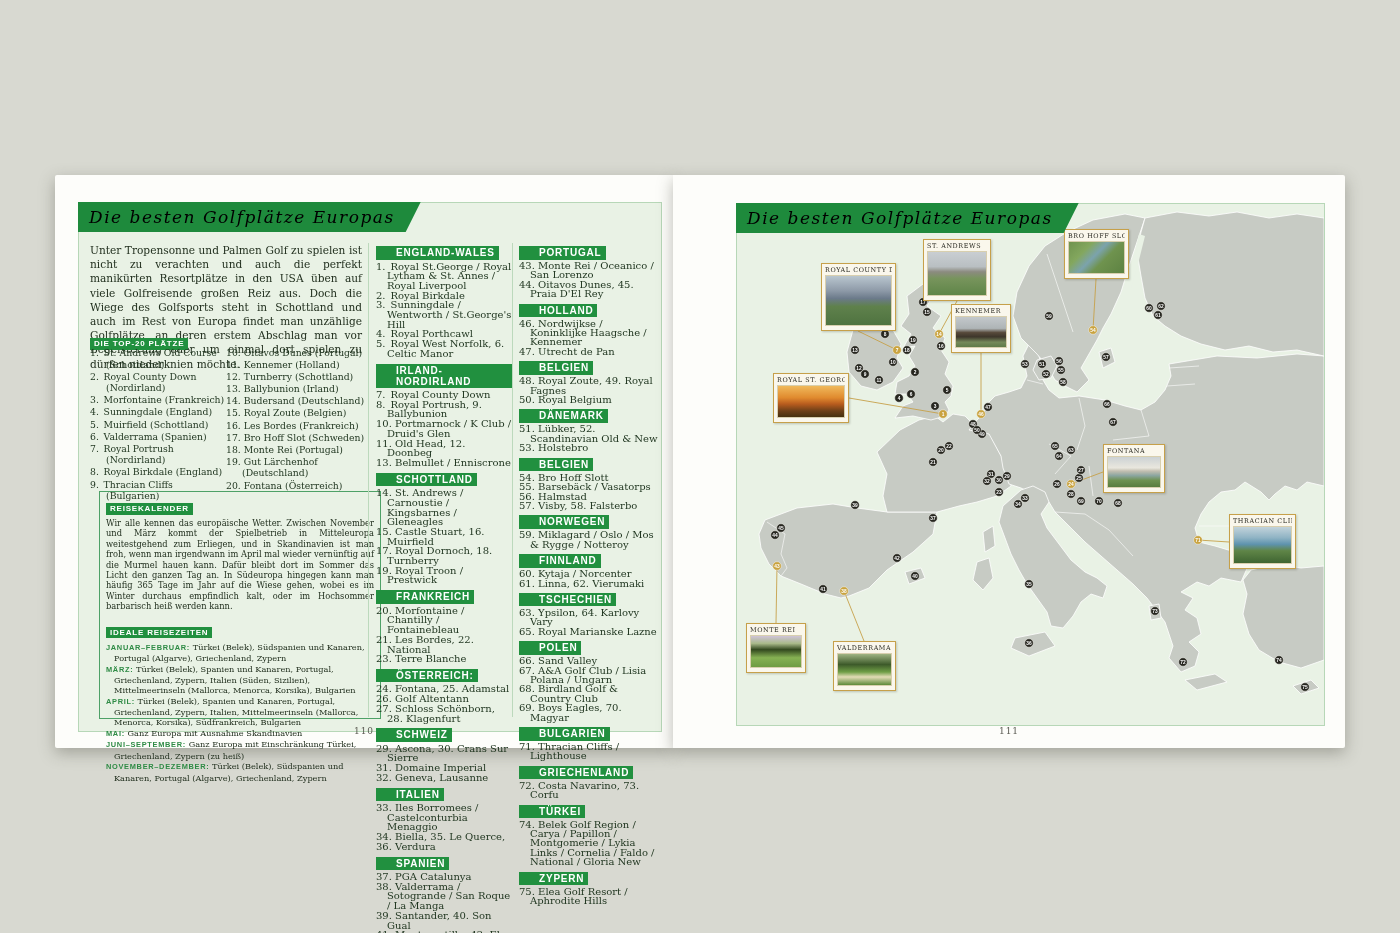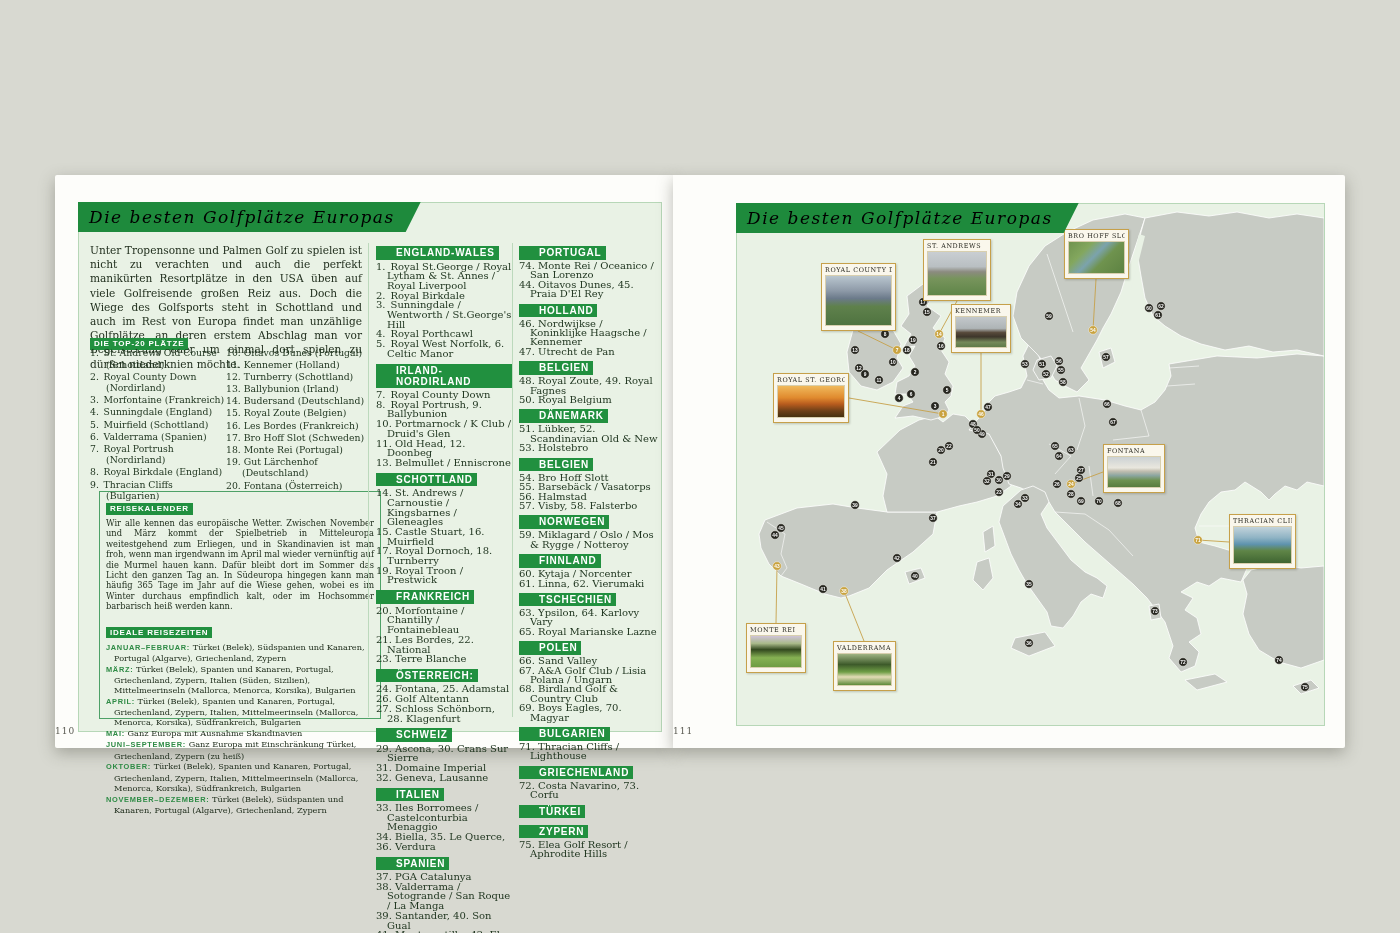--- a/index.html
+++ b/index.html
@@ -9,21 +9,21 @@
   .page.left{left:55px;width:618px;border-radius:2px 0 0 2px;}
   .page.right{left:673px;width:672px;border-radius:0 2px 2px 0;}
   .gutter{position:absolute;left:631px;top:175px;width:86px;height:573px;pointer-events:none;
     background:linear-gradient(to right,rgba(0,0,0,0) 0%,rgba(70,65,55,.10) 34%,rgba(60,55,45,.38) 50%,rgba(70,65,55,.12) 66%,rgba(0,0,0,0) 100%);}
   .panel{position:absolute;background:#e9f2e5;border:1px solid #b7d7b7;}
   .panel.lp{left:23px;top:27px;width:582px;height:528px;}
   .panel.rp{left:63px;top:28px;width:587px;height:521px;}
   .banner{position:absolute;left:-1px;top:-1px;height:30px;background:#1e8a3c;color:#000000;
     font-style:italic;font-size:17px;letter-spacing:1.5px;line-height:30px;padding:0 26px 0 11px;white-space:nowrap;
     clip-path:polygon(0 0,100% 0,calc(100% - 15px) 100%,0 100%);}
-  .pageno{position:absolute;bottom:12px;width:100%;font-size:9px;color:#5a5a52;letter-spacing:1px;}
+  .pageno{position:absolute;bottom:12px;width:100%;text-align:center;font-size:9px;color:#5a5a52;letter-spacing:1px;}
 
   
   .intro{position:absolute;left:11px;top:40px;width:272px;font-size:10.6px;line-height:14.2px;color:#22301f;text-align:justify;}
   .seclabel{display:inline-block;background:#21903f;color:#fff;font-family:"Liberation Sans",sans-serif;
     font-weight:bold;font-size:8px;letter-spacing:.8px;padding:1px 4px 1.5px;}
   .top20label{position:absolute;left:11px;top:128px;}
   .top20{position:absolute;left:11px;top:144px;width:276px;font-size:9.3px;line-height:11.6px;color:#1d331d;}
   .t20col{width:136px;float:left;}
   .t20col div{padding-left:16px;text-indent:-16px;margin-bottom:.5px;}
   .reisebox{position:absolute;left:20px;top:288px;width:268px;height:218px;border:1px solid #4ea167;padding:4px 6px;}
@@ -102,50 +102,49 @@
       <div class="reisebox">
         <span class="seclabel">REISEKALENDER</span>
         <p>Wir alle kennen das europäische Wetter. Zwischen November und März kommt der Spielbetrieb in Mitteleuropa weitestgehend zum Erliegen, und in Skandinavien ist man froh, wenn man irgendwann im April mal wieder vernünftig auf die Murmel hauen kann. Dafür bleibt dort im Sommer das Licht den ganzen Tag an. In Südeuropa hingegen kann man häufig 365 Tage im Jahr auf die Wiese gehen, wobei es im Winter durchaus empfindlich kalt, oder im Hochsommer barbarisch heiß werden kann.</p>
         <span class="seclabel ideal">IDEALE REISEZEITEN</span>
         <div class="months" id="months">
             <div><span class="mon">JANUAR–FEBRUAR: </span>Türkei (Belek), Südspanien und Kanaren, Portugal (Algarve), Griechenland, Zypern</div>
             <div><span class="mon">MÄRZ: </span>Türkei (Belek), Spanien und Kanaren, Portugal, Griechenland, Zypern, Italien (Süden, Sizilien), Mittelmeerinseln (Mallorca, Menorca, Korsika), Bulgarien</div>
             <div><span class="mon">APRIL: </span>Türkei (Belek), Spanien und Kanaren, Portugal, Griechenland, Zypern, Italien, Mittelmeerinseln (Mallorca, Menorca, Korsika), Südfrankreich, Bulgarien</div>
             <div><span class="mon">MAI: </span>Ganz Europa mit Ausnahme Skandinavien</div>
             <div><span class="mon">JUNI–SEPTEMBER: </span>Ganz Europa mit Einschränkung Türkei, Griechenland, Zypern (zu heiß)</div>
-            <div><span class="mon">OKTOBER: </span>Türkei (Belek), Spanien und Kanaren, Portugal, Griechenland, Zypern, Italien, Mittelmeerinseln (Mallorca, Menorca, Korsika), Südfrankreich, Bulgarien</div>
             <div><span class="mon">NOVEMBER–DEZEMBER: </span>Türkei (Belek), Südspanien und Kanaren, Portugal (Algarve), Griechenland, Zypern</div>
           </div>
       </div>
 
       <div class="colrule" style="left:289px"></div>
       <div class="colrule" style="left:433px"></div>
       <div class="ccol" id="col2">
           <div class="sec"><span class="seclabel">ENGLAND-WALES</span><div class="c-item">1. Royal St.George / Royal Lytham &amp; St. Annes / Royal Liverpool</div><div class="c-item">2. Royal Birkdale</div><div class="c-item">3. Sunningdale / Wentworth / St.George's Hill</div><div class="c-item">4. Royal Porthcawl</div><div class="c-item">5. Royal West Norfolk, 6. Celtic Manor</div></div>
           <div class="sec"><span class="seclabel">IRLAND-NORDIRLAND</span><div class="c-item">7. Royal County Down</div><div class="c-item">8. Royal Portrush, 9. Ballybunion</div><div class="c-item">10. Portmarnock / K Club / Druid's Glen</div><div class="c-item">11. Old Head, 12. Doonbeg</div><div class="c-item">13. Belmullet / Enniscrone</div></div>
           <div class="sec"><span class="seclabel">SCHOTTLAND</span><div class="c-item">14. St. Andrews / Carnoustie / Kingsbarnes / Gleneagles</div><div class="c-item">15. Castle Stuart, 16. Muirfield</div><div class="c-item">17. Royal Dornoch, 18. Turnberry</div><div class="c-item">19. Royal Troon / Prestwick</div></div>
           <div class="sec"><span class="seclabel">FRANKREICH</span><div class="c-item">20. Morfontaine / Chantilly / Fontainebleau</div><div class="c-item">21. Les Bordes, 22. National</div><div class="c-item">23. Terre Blanche</div></div>
           <div class="sec"><span class="seclabel">ÖSTERREICH:</span><div class="c-item">24. Fontana, 25. Adamstal</div><div class="c-item">26. Golf Altentann</div><div class="c-item">27. Schloss Schönborn, 28. Klagenfurt</div></div>
           <div class="sec"><span class="seclabel">SCHWEIZ</span><div class="c-item">29. Ascona, 30. Crans Sur Sierre</div><div class="c-item">31. Domaine Imperial</div><div class="c-item">32. Geneva, Lausanne</div></div>
           <div class="sec"><span class="seclabel">ITALIEN</span><div class="c-item">33. Iles Borromees / Castelconturbia Menaggio</div><div class="c-item">34. Biella, 35. Le Querce,</div><div class="c-item">36. Verdura</div></div>
           <div class="sec"><span class="seclabel">SPANIEN</span><div class="c-item">37. PGA Catalunya</div><div class="c-item">38. Valderrama / Sotogrande / San Roque / La Manga</div><div class="c-item">39. Santander, 40. Son Gual</div><div class="c-item">41. Montecastillo, 42. El Saler</div></div>
         </div>
       <div class="ccol" id="col3">
-          <div class="sec"><span class="seclabel">PORTUGAL</span><div class="c-item">74. Monte Rei / Oceanico / San Lorenzo</div><div class="c-item">44. Oitavos Dunes, 45. Praia D'El Rey</div></div>
+          <div class="sec"><span class="seclabel">PORTUGAL</span><div class="c-item">43. Monte Rei / Oceanico / San Lorenzo</div><div class="c-item">44. Oitavos Dunes, 45. Praia D'El Rey</div></div>
           <div class="sec"><span class="seclabel">HOLLAND</span><div class="c-item">46. Nordwijkse / Koninklijke Haagsche / Kennemer</div><div class="c-item">47. Utrecht de Pan</div></div>
           <div class="sec"><span class="seclabel">BELGIEN</span><div class="c-item">48. Royal Zoute, 49. Royal Fagnes</div><div class="c-item">50. Royal Belgium</div></div>
           <div class="sec"><span class="seclabel">DÄNEMARK</span><div class="c-item">51. Lübker, 52. Scandinavian Old &amp; New</div><div class="c-item">53. Holstebro</div></div>
           <div class="sec"><span class="seclabel">BELGIEN</span><div class="c-item">54. Bro Hoff Slott</div><div class="c-item">55. Barsebäck / Vasatorps</div><div class="c-item">56. Halmstad</div><div class="c-item">57. Visby, 58. Falsterbo</div></div>
           <div class="sec"><span class="seclabel">NORWEGEN</span><div class="c-item">59. Miklagard / Oslo / Mos &amp; Rygge / Notteroy</div></div>
           <div class="sec"><span class="seclabel">FINNLAND</span><div class="c-item">60. Kytaja / Norcenter</div><div class="c-item">61. Linna, 62. Vierumaki</div></div>
           <div class="sec"><span class="seclabel">TSCHECHIEN</span><div class="c-item">63. Ypsilon, 64. Karlovy Vary</div><div class="c-item">65. Royal Marianske Lazne</div></div>
           <div class="sec"><span class="seclabel">POLEN</span><div class="c-item">66. Sand Valley</div><div class="c-item">67. A&amp;A Golf Club / Lisia Polana / Ungarn</div><div class="c-item">68. Birdland Golf &amp; Country Club</div><div class="c-item">69. Boys Eagles, 70. Magyar</div></div>
           <div class="sec"><span class="seclabel">BULGARIEN</span><div class="c-item">71. Thracian Cliffs / Lighthouse</div></div>
           <div class="sec"><span class="seclabel">GRIECHENLAND</span><div class="c-item">72. Costa Navarino, 73. Corfu</div></div>
-          <div class="sec"><span class="seclabel">TÜRKEI</span></div>
+          <div class="sec"><span class="seclabel">TÜRKEI</span><div class="c-item">74. Belek Golf Region / Carya / Papillon / Montgomerie / Lykia Links / Cornelia / Faldo / National / Gloria New</div></div>
           <div class="sec"><span class="seclabel">ZYPERN</span><div class="c-item">75. Elea Golf Resort / Aphrodite Hills</div></div>
         </div>
     </div>
     <div class="pageno">110</div>
   </div>
 
   <div class="page right">
     <div class="panel rp">
       <div class="map-wrap">
         <svg width="587" height="521" viewBox="0 0 587 521">

